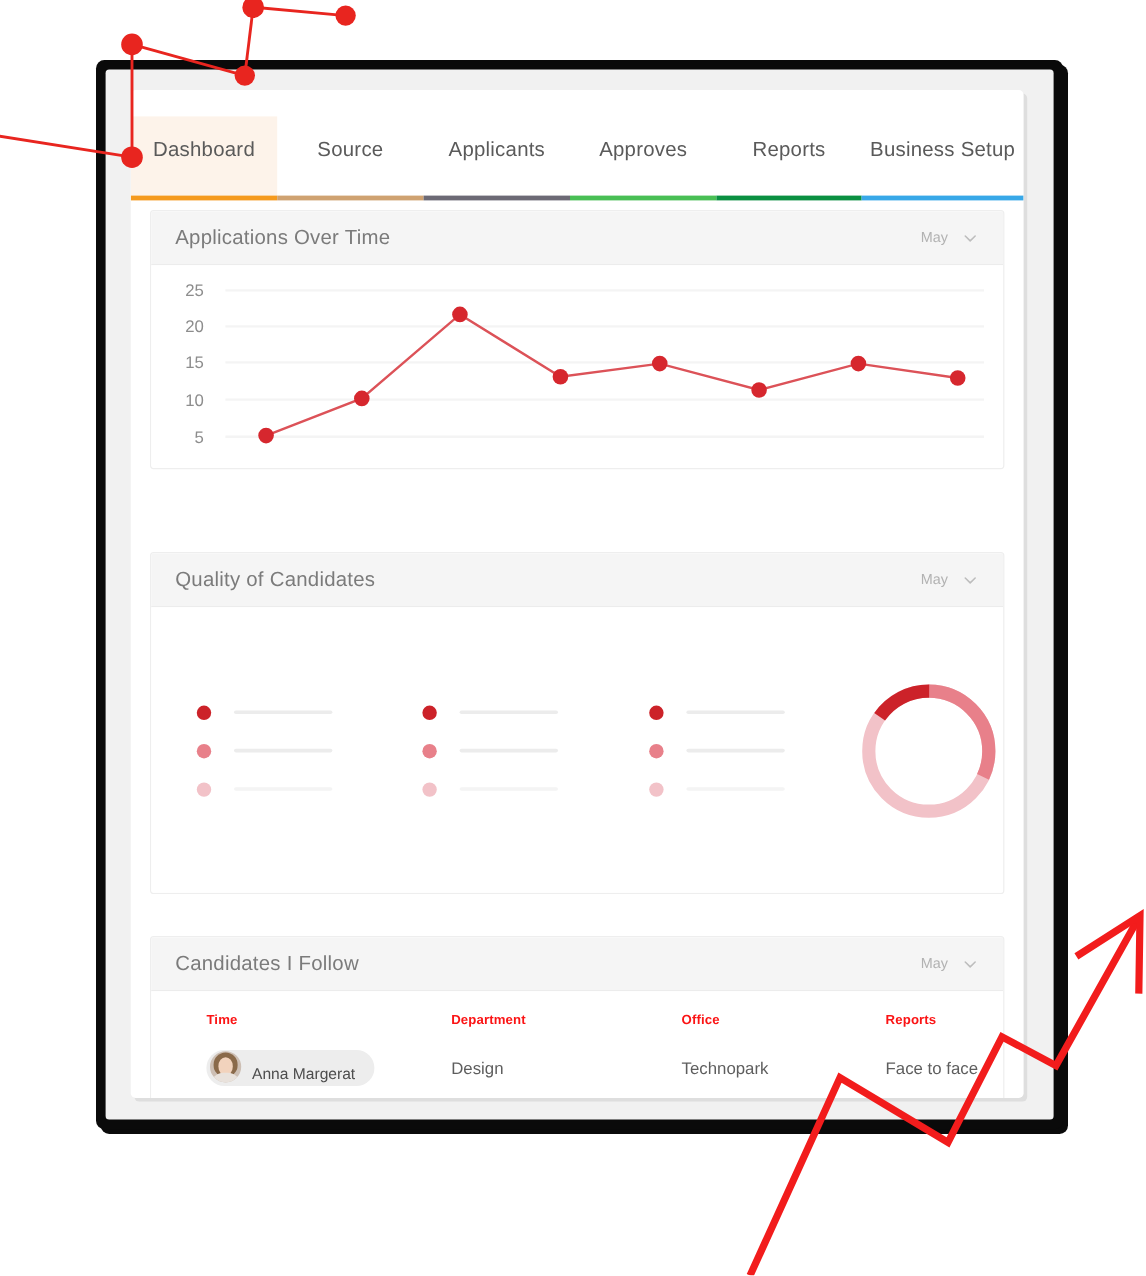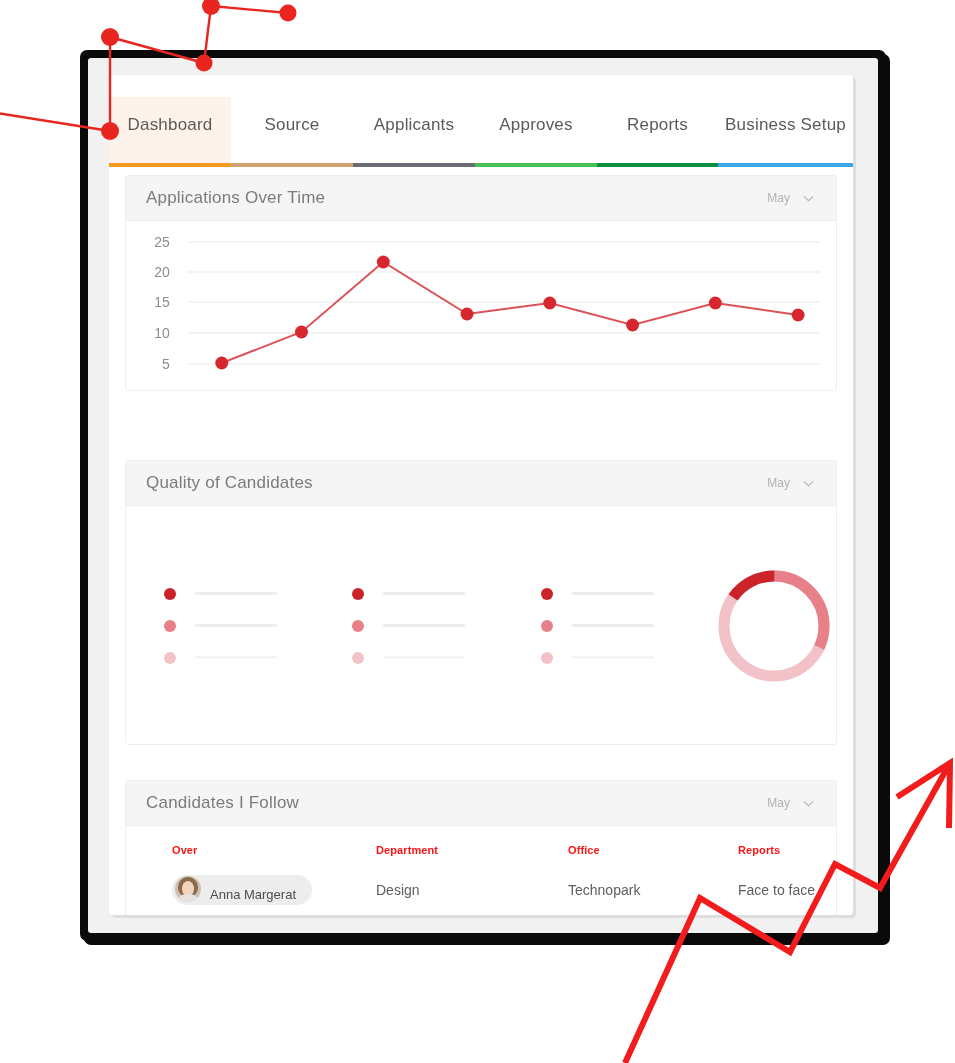--- a/index.html
+++ b/index.html
@@ -334,21 +334,21 @@
           <div class="panel-body">
             <table class="cand">
               <colgroup>
                 <col class="c-name">
                   <col class="c-dept">
                   <col class="c-office">
                   <col class="c-status">
               </colgroup>
               <thead>
                 <tr>
-                  <th>Over</th>
+                  <th>Time</th>
                   <th>Department</th>
                   <th>Office</th>
                   <th>Reports</th>
                 </tr>
               </thead>
               <tbody>
                 <tr>
                   <td>
                     <span class="name-pill">
                       <span class="avatar photo">

